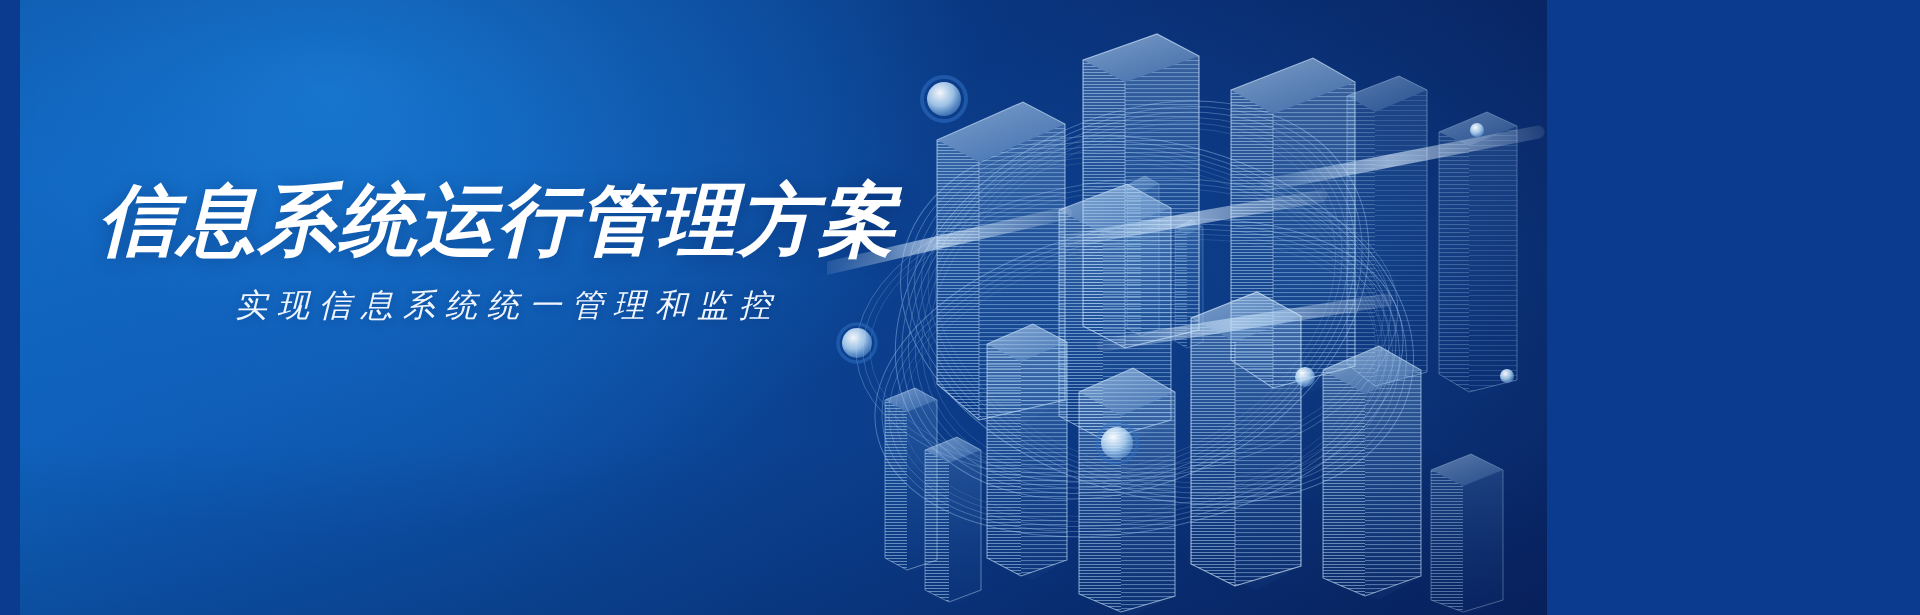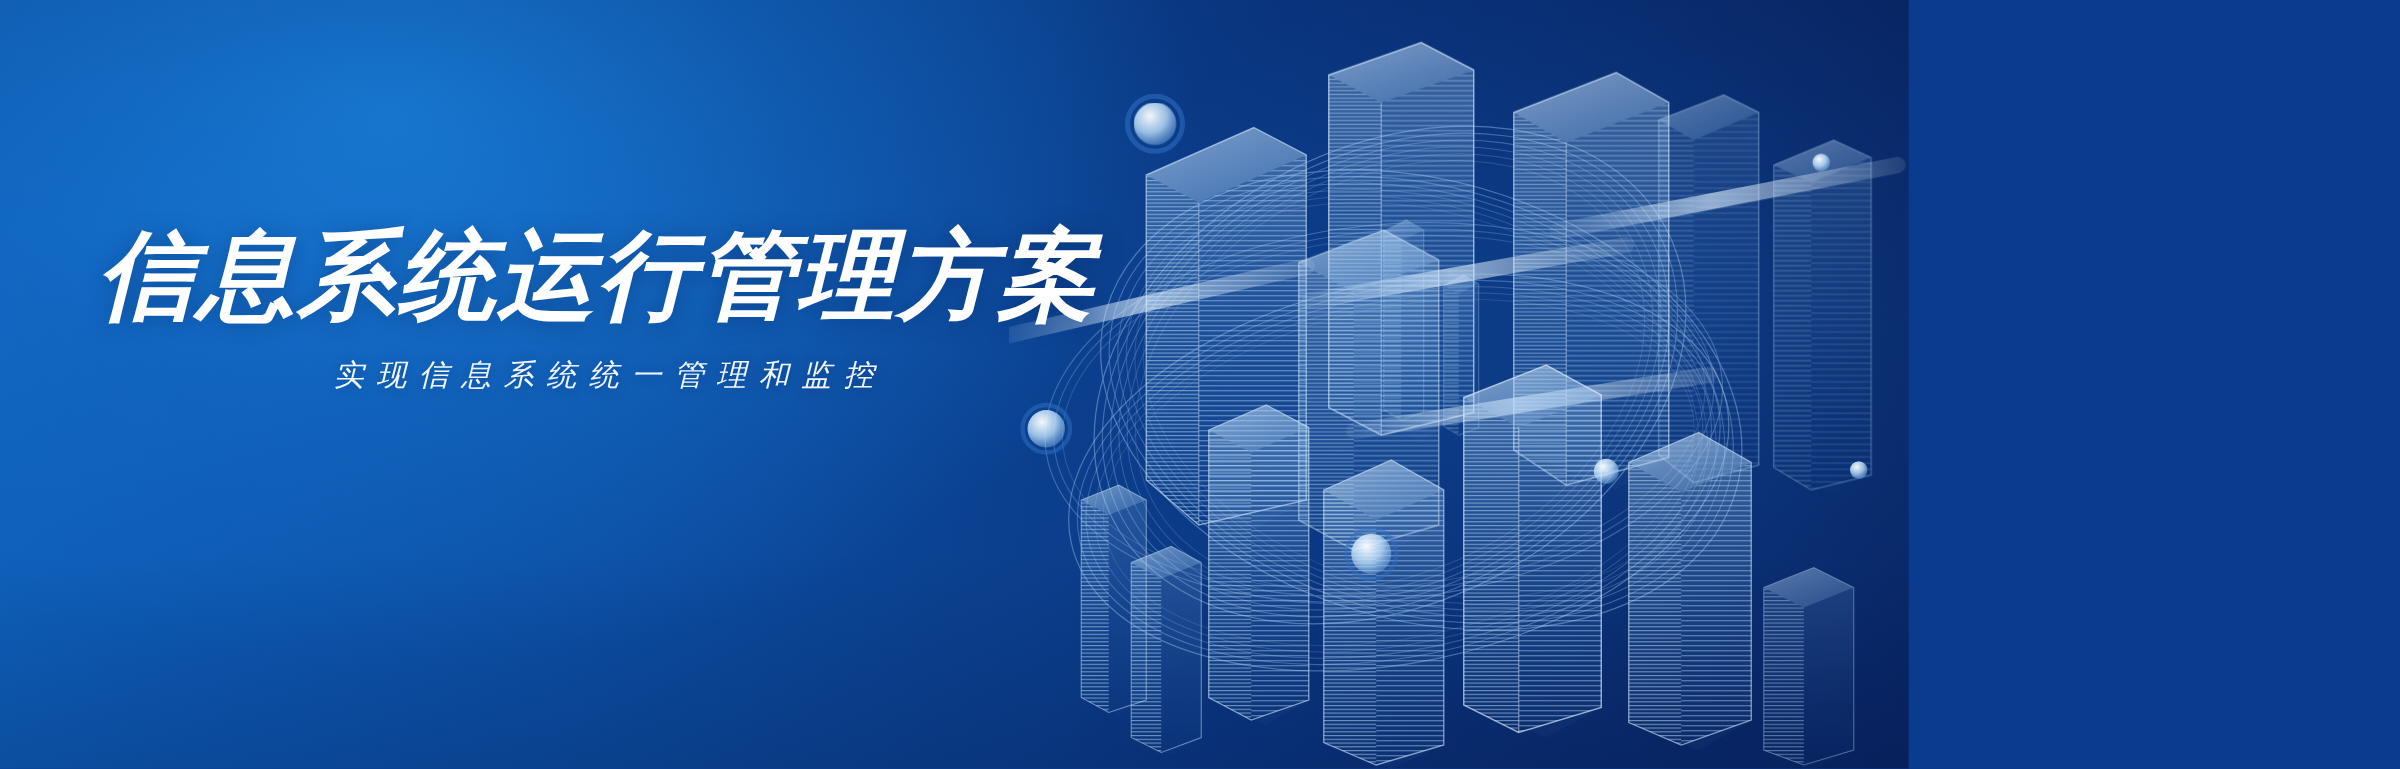--- a/index.html
+++ b/index.html
@@ -9,20 +9,21 @@
     font-family:"Liberation Sans","DejaVu Sans",sans-serif;
     background:#0b3b8f;
   }
 
   .banner{
     position:relative;width:1527px;height:615px;overflow:hidden;
     background:
       radial-gradient(ellipse 900px 620px at 310px 90px, rgba(25,125,215,0.95) 0%, rgba(20,108,198,0.55) 38%, rgba(16,85,170,0.0) 72%),
       radial-gradient(ellipse 760px 560px at 1300px 270px, rgba(22,96,186,0.45) 0%, rgba(14,64,145,0.10) 58%, rgba(10,48,120,0) 80%),
       linear-gradient(100deg, #0f63bd 0%, #0d58b2 16%, #0c4ea3 34%, #0b4190 52%, #0a3682 70%, #0a2f76 85%, #09296c 100%);
+    margin-left: 20px;
   }
 
   
   .vignette{
     position:absolute;inset:0;pointer-events:none;
     background:
       linear-gradient(to right, rgba(0,20,70,0) 55%, rgba(5,22,72,0.30) 100%),
       linear-gradient(to bottom, rgba(0,18,64,0.10) 0%, rgba(0,18,64,0) 30%, rgba(0,18,64,0) 72%, rgba(3,20,66,0.22) 100%);
   }
 
@@ -39,21 +40,21 @@
     font-style:italic;
     color:#ffffff;
     letter-spacing:2px;
     white-space:nowrap;
     text-shadow:0 2px 18px rgba(4,26,80,0.35);
   }
   .subtitle{
     margin:22px 0 0 0;
     text-align:center;
     padding-right:10px;
-    font-size:24px;
+    font-size:32px;
     font-style:italic;
     font-weight:normal;
     color:#eef5ff;
     letter-spacing:10px;
     white-space:nowrap;
     text-shadow:0 1px 10px rgba(4,26,80,0.30);
   }
 
   
   .graphic{

